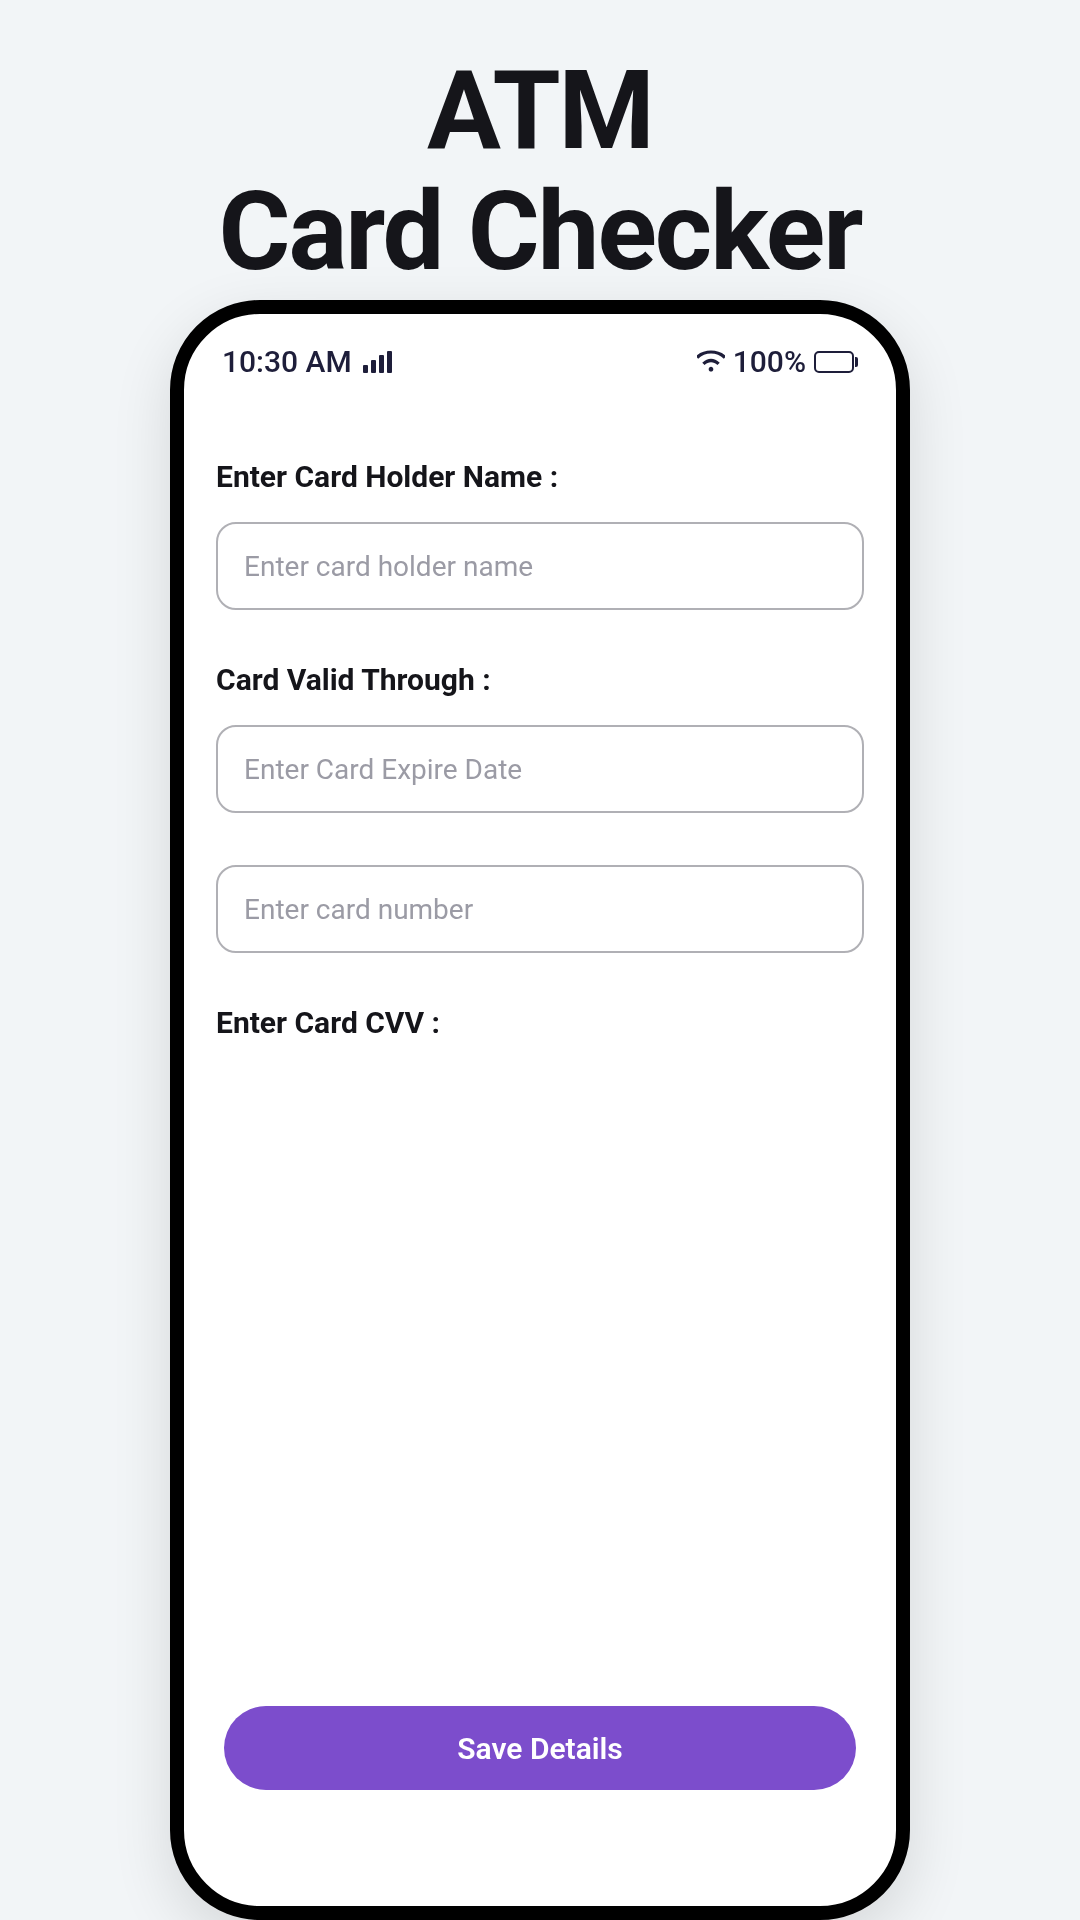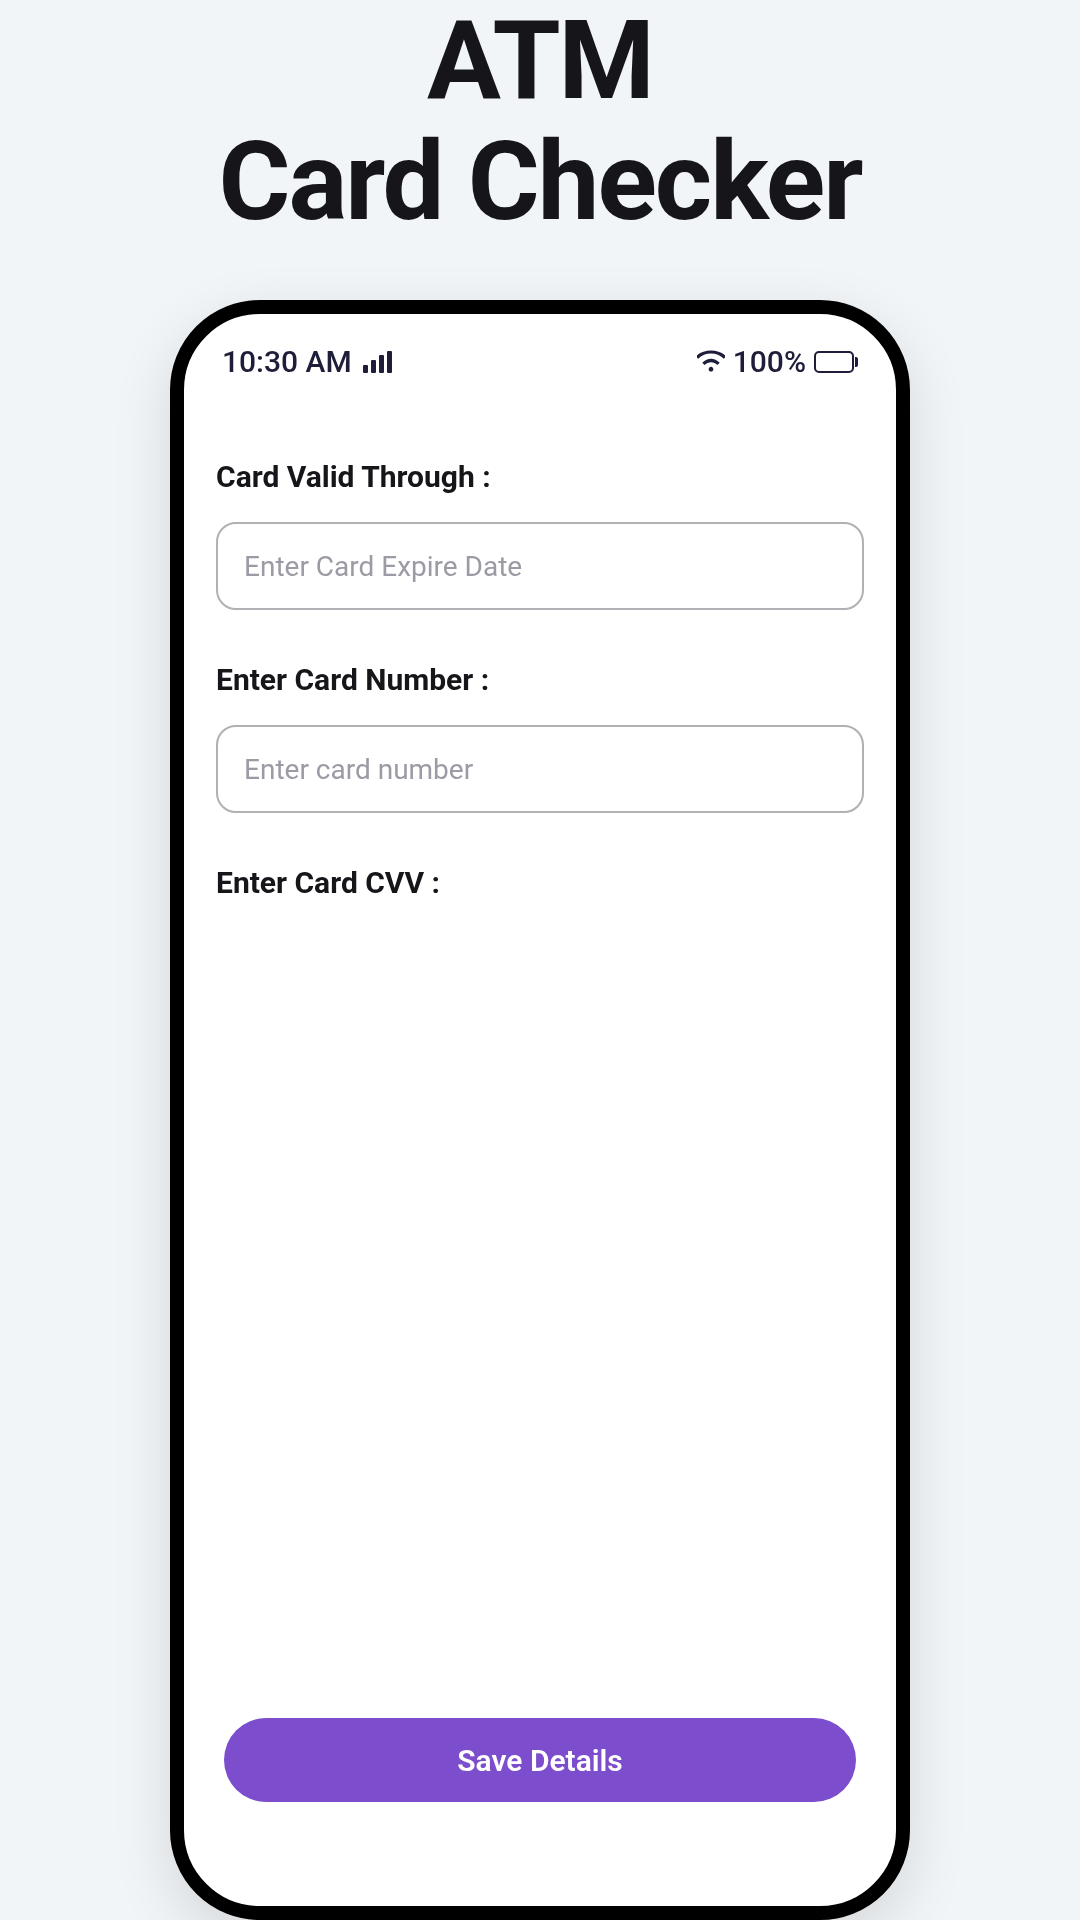--- a/index.html
+++ b/index.html
@@ -15,20 +15,21 @@
       height: 1920px;
       overflow: hidden;
     }
     
     .page-title {
       text-align: center;
       font-size: 110px;
       font-weight: 700;
       color: #15151a;
       line-height: 1.1;
+      padding-top: 50px;
       letter-spacing: -2px;
     }
     
     .phone-frame {
       position: absolute;
       top: 300px;
       left: 50%;
       transform: translateX(-50%);
       width: 740px;
       height: 1620px;
@@ -140,21 +141,21 @@
       background: #fff;
       font-family: inherit;
     }
     
     .form-input::placeholder {
       color: #9b9ba5;
     }
     
     .save-button {
       position: absolute;
-      bottom: 104px;
+      bottom: 116px;
       left: 40px;
       right: 40px;
       height: 84px;
       background: #7c4dcc;
       color: #fff;
       border: none;
       border-radius: 42px;
       font-size: 30px;
       font-weight: 600;
       cursor: pointer;
@@ -190,28 +191,31 @@
       <span>100%</span>
       <span class="battery-icon">
         <span class="battery-body"><span class="battery-fill"></span></span>
         <span class="battery-tip"></span>
       </span>
     </div>
   </div>
 
   <div class="form-container">
 
+    <div class="form-group">
+      <label class="form-label">Enter Card Holder Name :</label>
+      <input type="text" class="form-input" placeholder="Enter card holder name" style="">
+    </div>
 
     <div class="form-group">
       <label class="form-label">Card Valid Through :</label>
       <input type="text" class="form-input" placeholder="Enter Card Expire Date" style="">
     </div>
 
     <div class="form-group">
-      <label class="form-label">Enter Card Number :</label>
       <input type="text" class="form-input" placeholder="Enter card number" style="">
     </div>
 
     <div class="form-group">
       <label class="form-label">Enter Card CVV :</label>
     </div>
 
   </div>
 
   <button class="save-button">Save Details</button>

